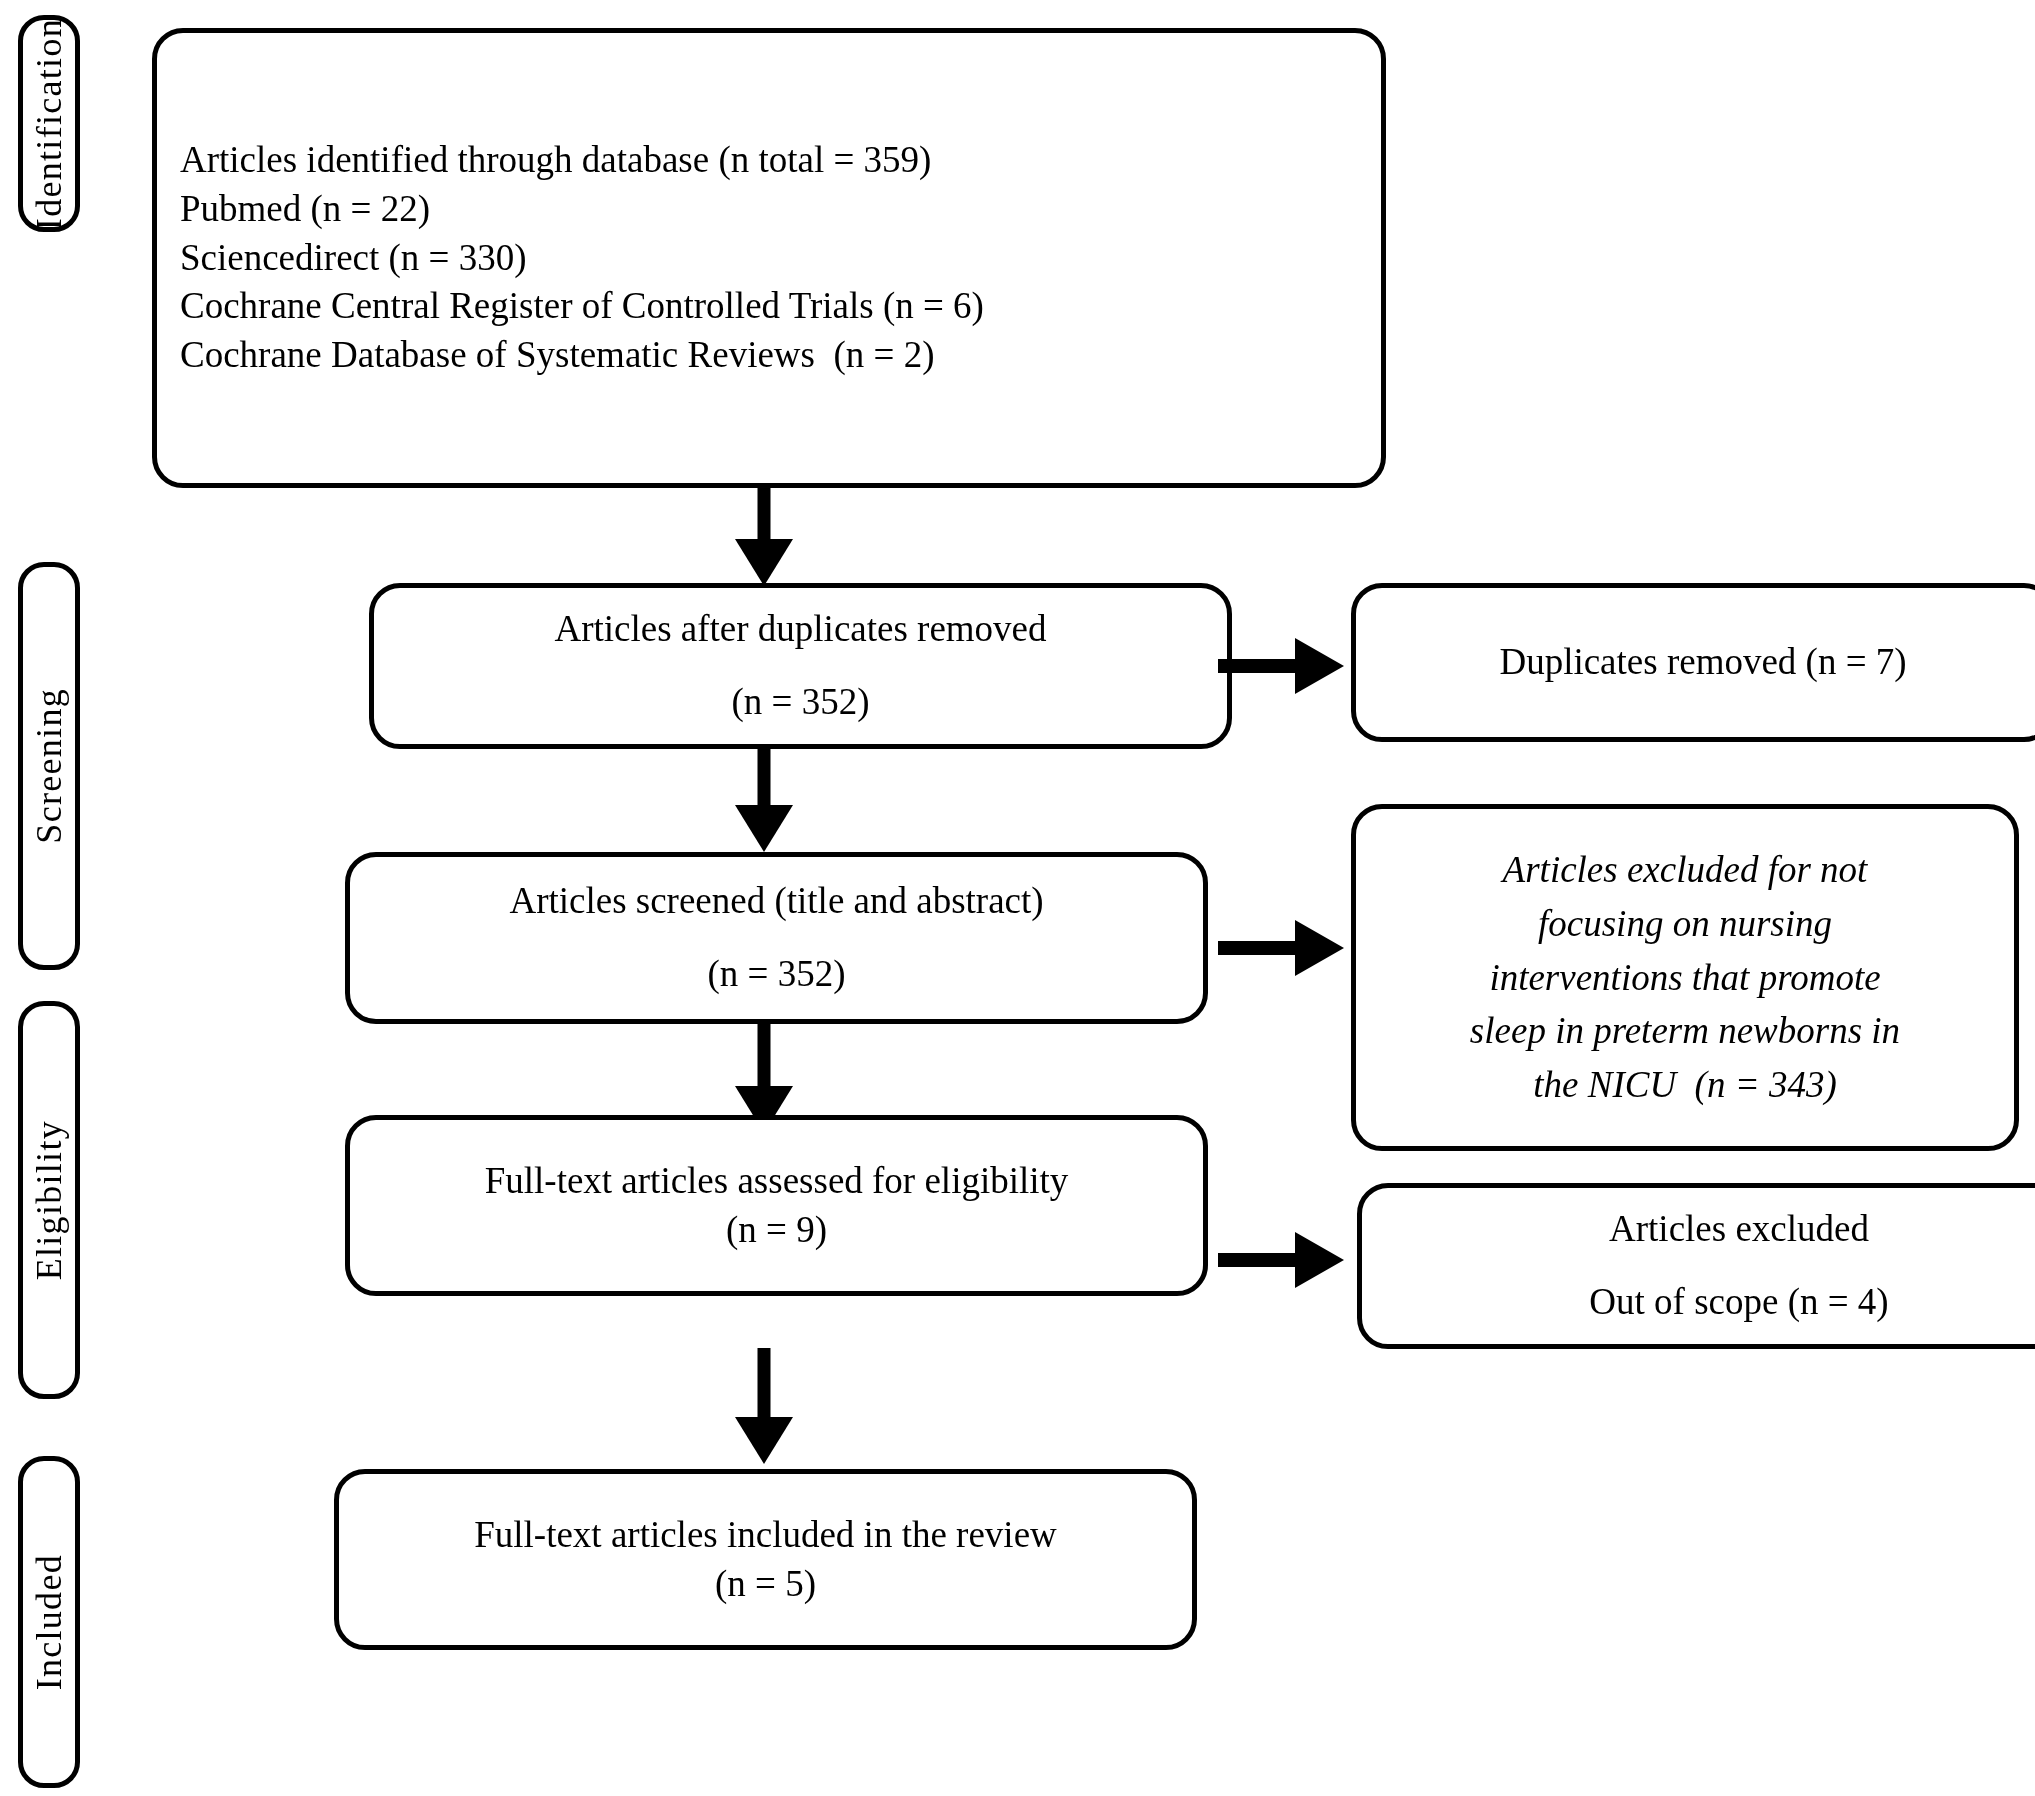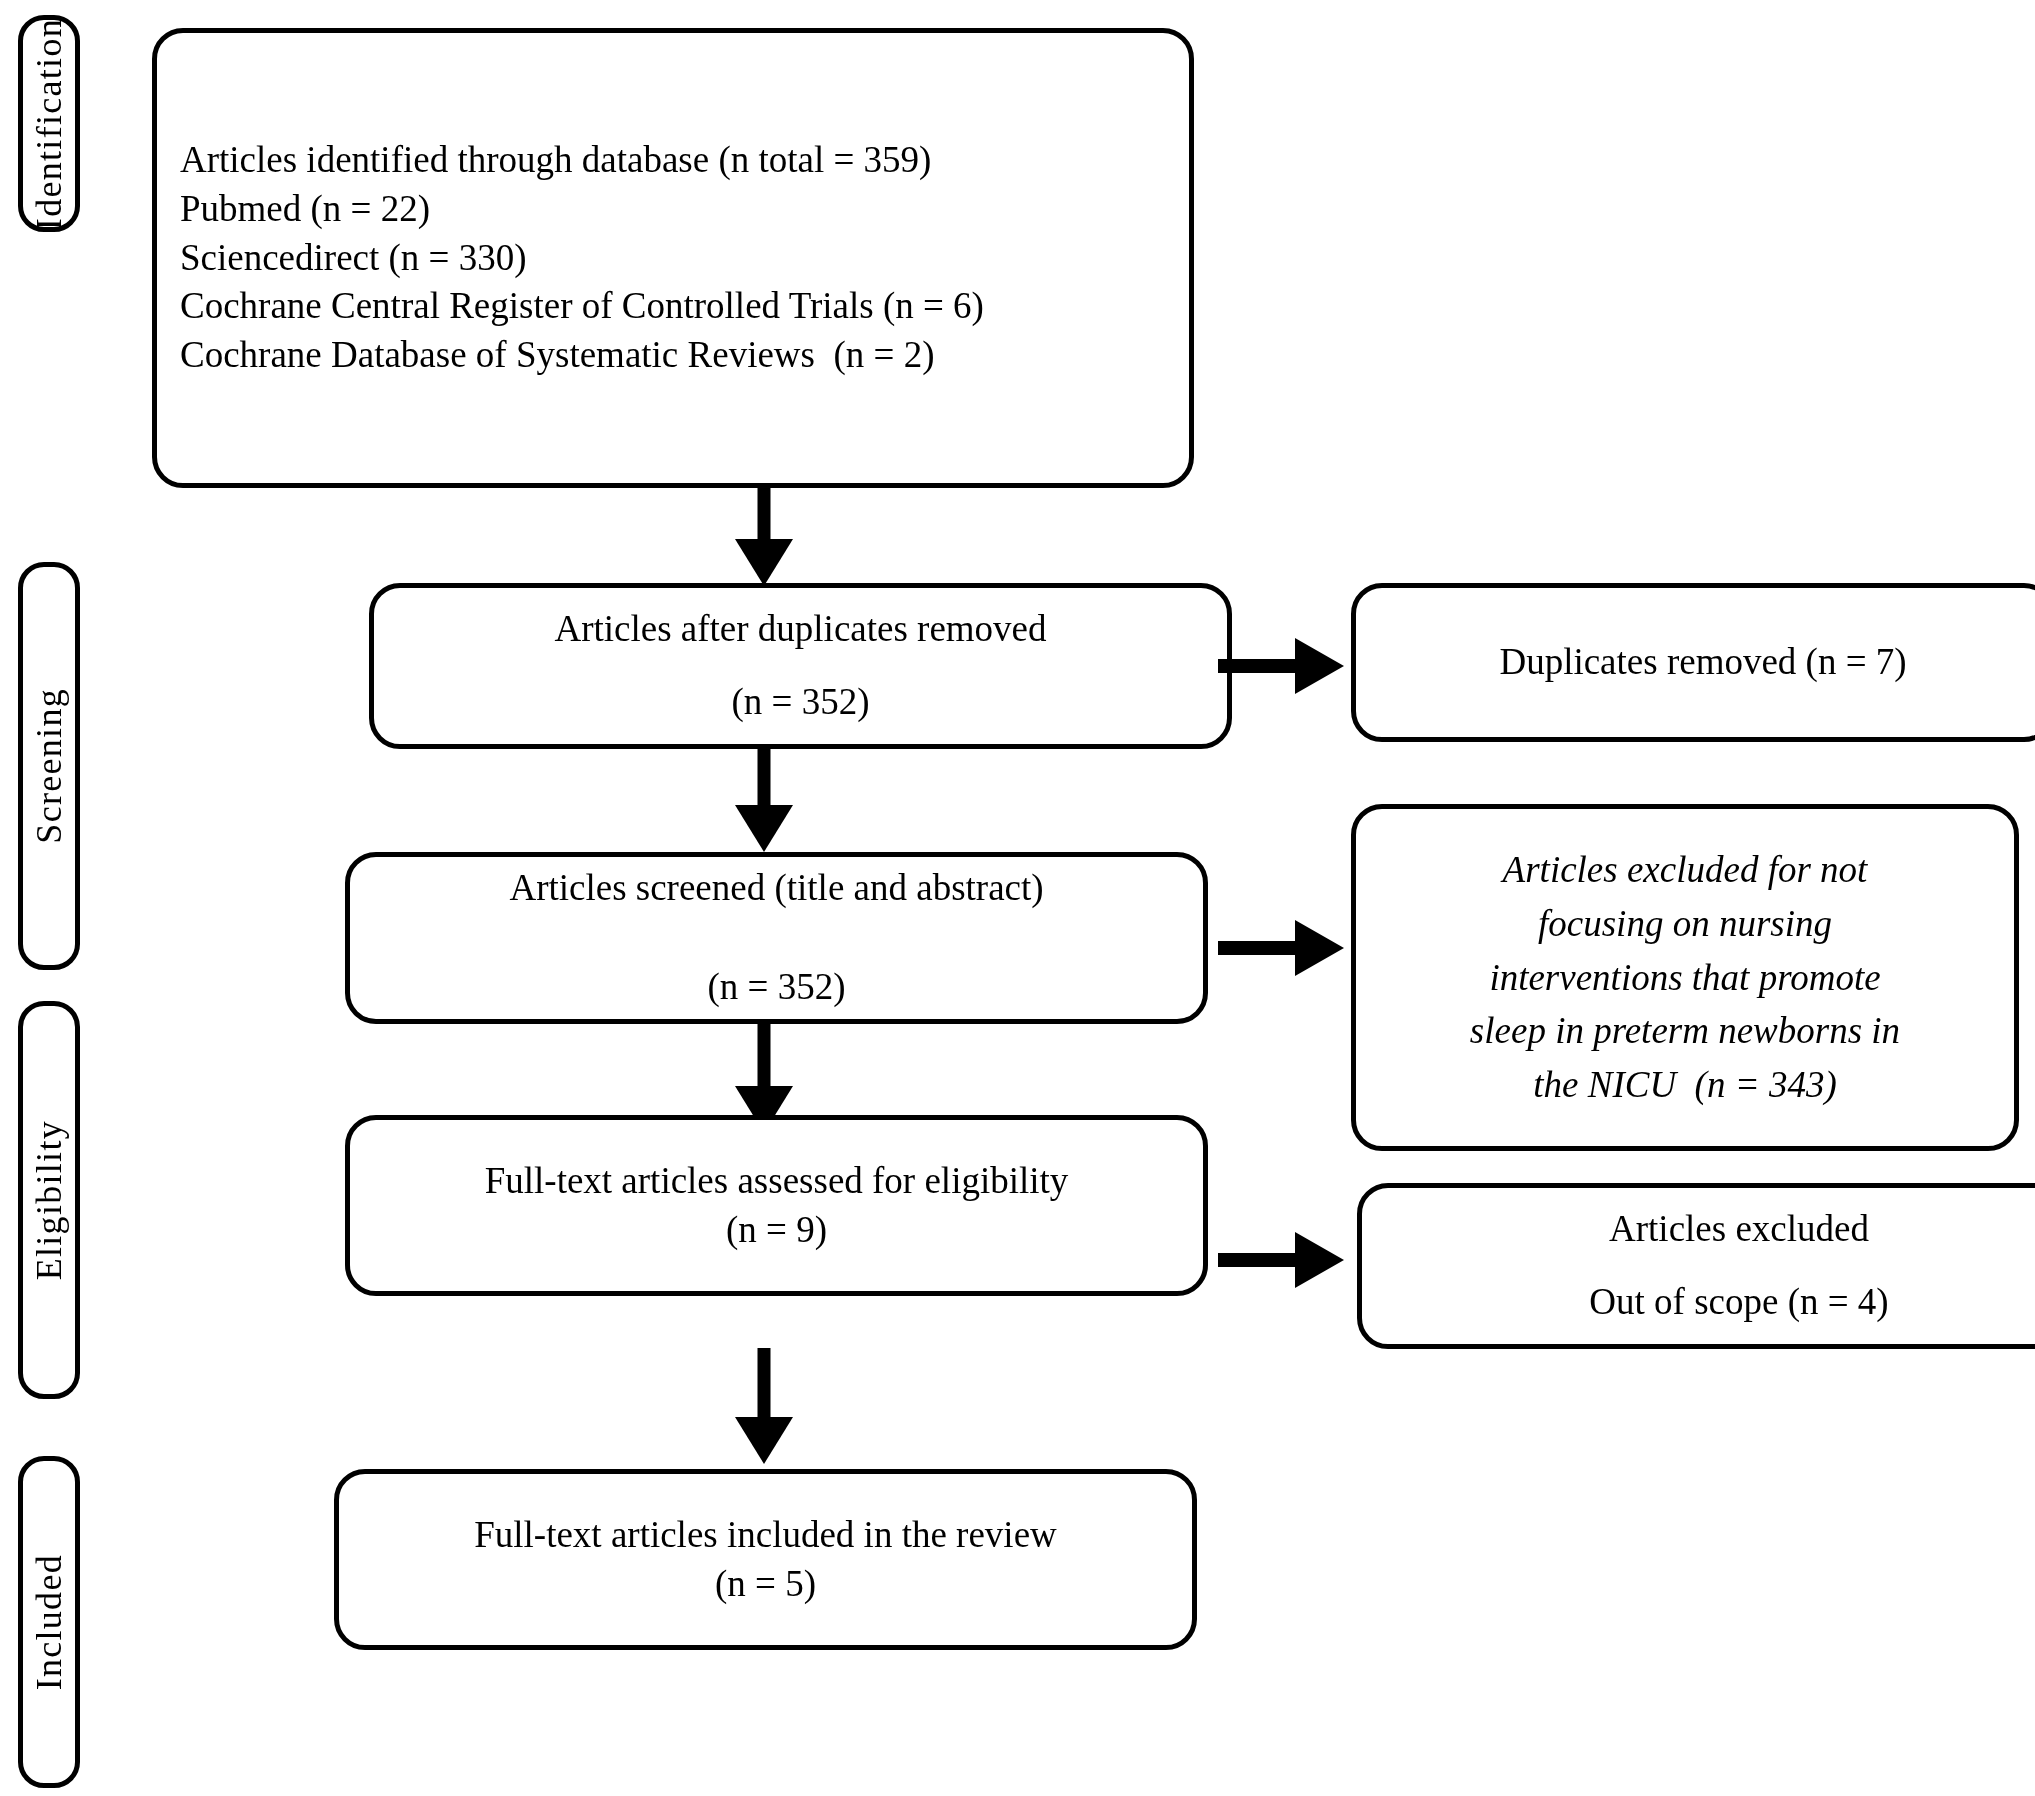--- a/index.html
+++ b/index.html
@@ -83,21 +83,21 @@
   </div>
 
   <div class="stage" style="left:18px;top:1001px;width:62px;height:398px;">
     <span class="stage-label">Eligibility</span>
   </div>
 
   <div class="stage" style="left:18px;top:1456px;width:62px;height:332px;">
     <span class="stage-label">Included</span>
   </div>
 
-  <div class="node left" style="left:152px;top:28px;width:1042px;height:460px;">
+  <div class="node left" style="left:152px;top:28px;width:1234px;height:460px;">
     <div class="line">Articles identified through database (n total = 359)</div>
     <div class="line">Pubmed (n = 22)</div>
     <div class="line">Sciencedirect (n = 330)</div>
     <div class="line">Cochrane Central Register of Controlled Trials (n = 6)</div>
     <div class="line">Cochrane Database of Systematic Reviews  (n = 2)</div>
   </div>
 
   <div class="v-arrow" style="left:732px;top:488px;width:64px;height:98px;">
     <div class="shaft" style="height:55px;"></div>
     <div class="head"></div>
@@ -116,21 +116,21 @@
 
   <div class="node center" style="left:1351px;top:583px;width:704px;height:159px;">
     <div class="line">Duplicates removed (n = 7)</div>
   </div>
 
   <div class="v-arrow" style="left:732px;top:748px;width:64px;height:104px;">
     <div class="shaft" style="height:62px;"></div>
     <div class="head"></div>
   </div>
 
-  <div class="node center" style="left:345px;top:852px;width:863px;height:172px;gap:13px;">
+  <div class="node center" style="left:345px;top:852px;width:863px;height:172px;">
     <div class="line">Articles screened (title and abstract)</div>
     <div class="gap"></div>
     <div class="line">(n = 352)</div>
   </div>
 
   <div class="h-arrow" style="left:1218px;top:919px;width:126px;height:58px;">
     <div class="shaft" style="width:83px;"></div>
     <div class="head"></div>
   </div>
 

